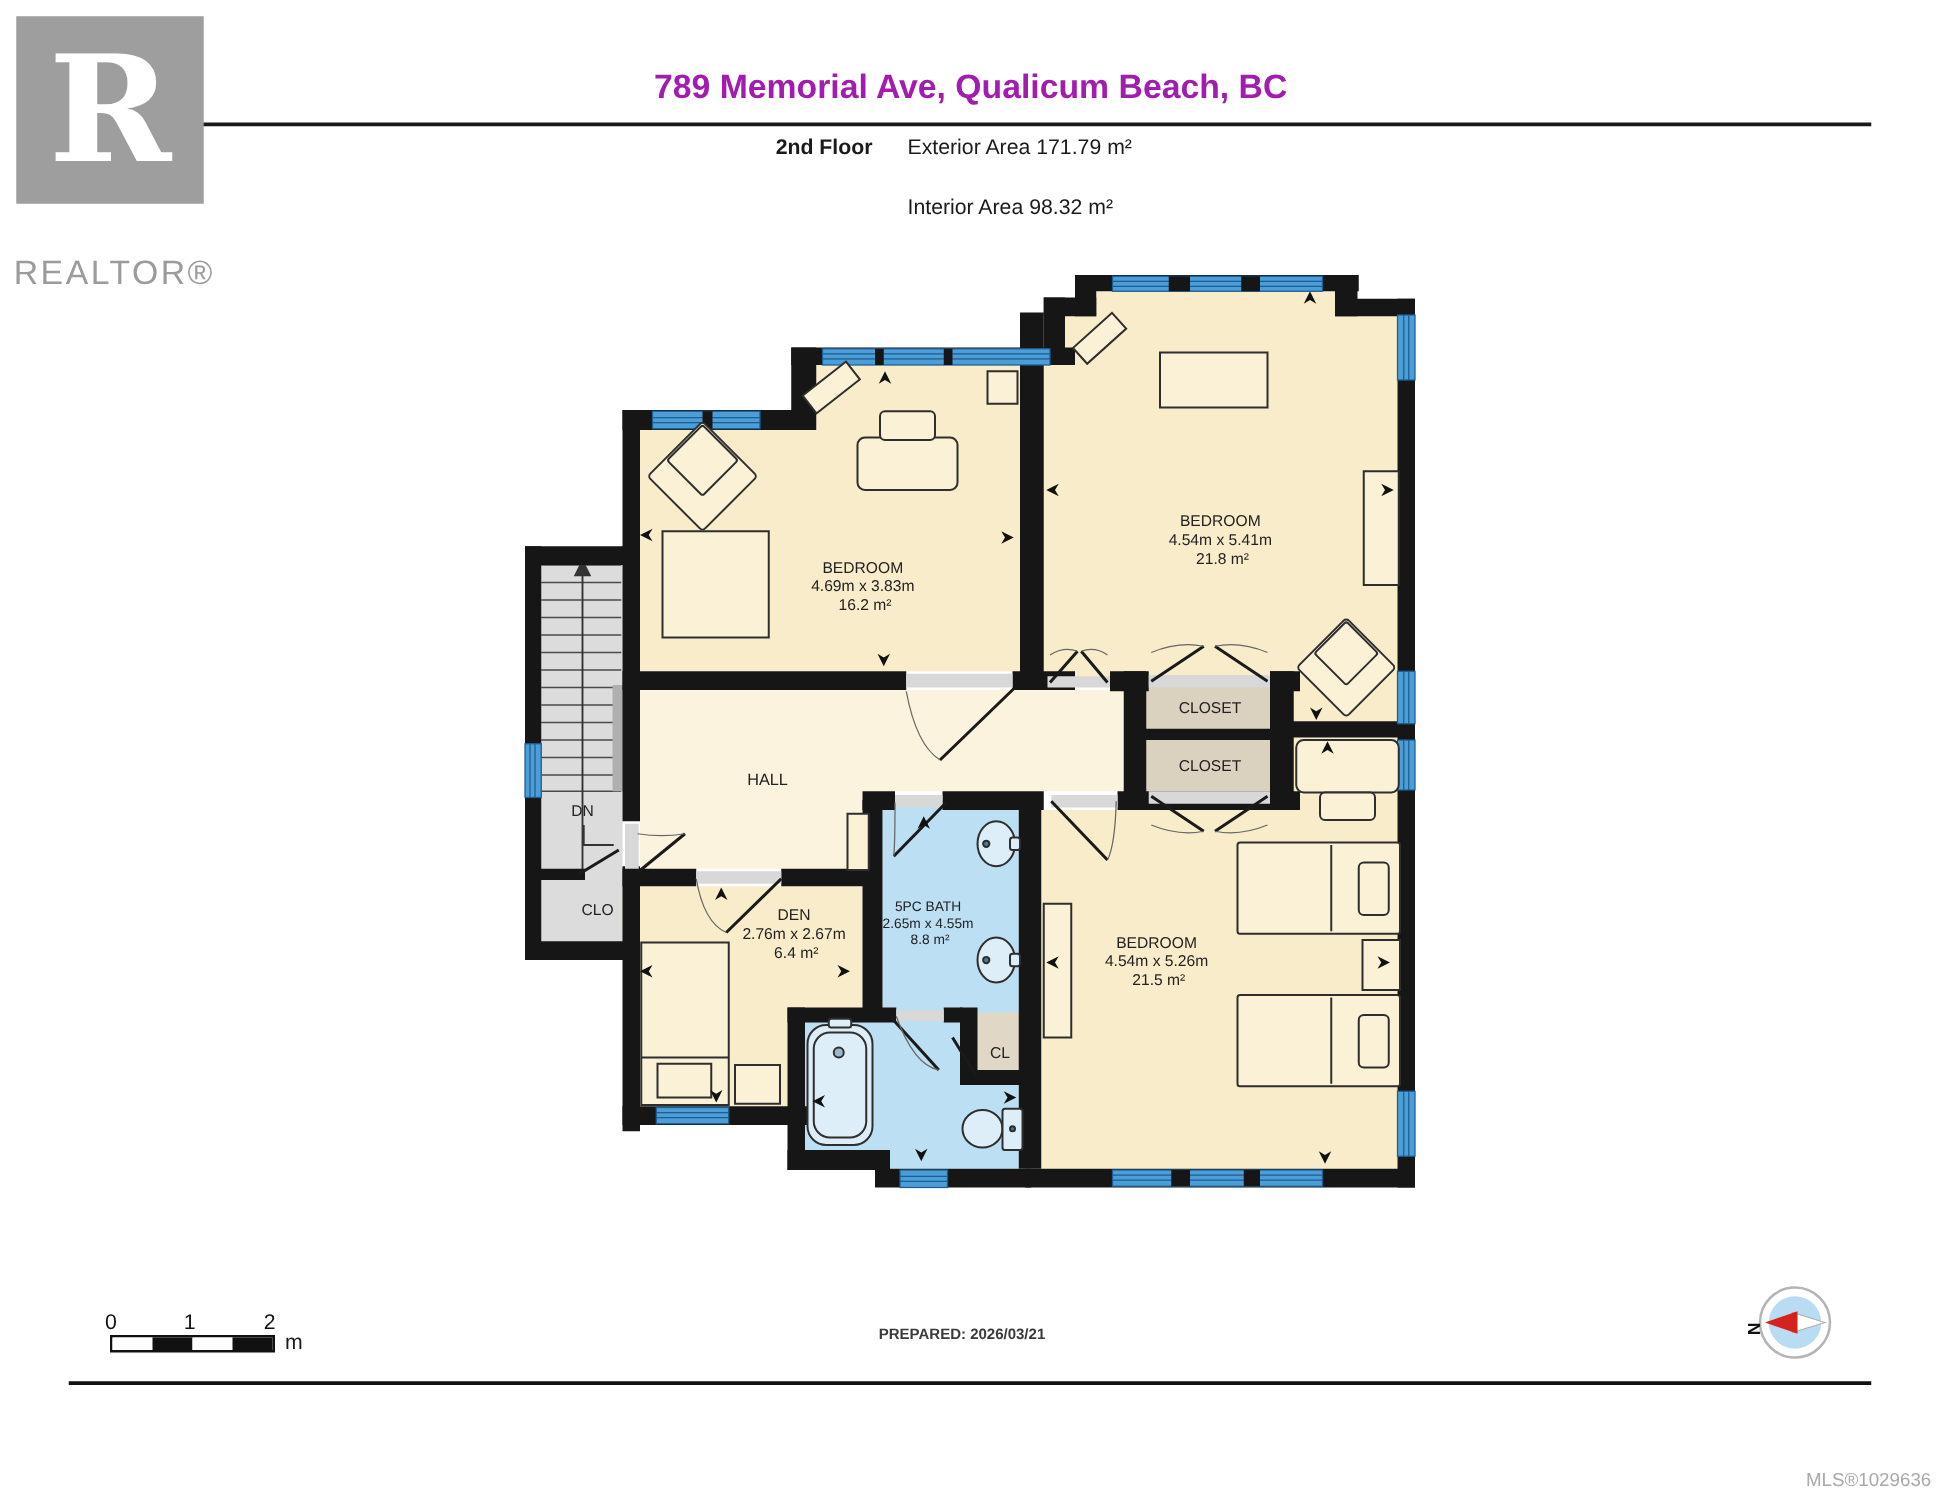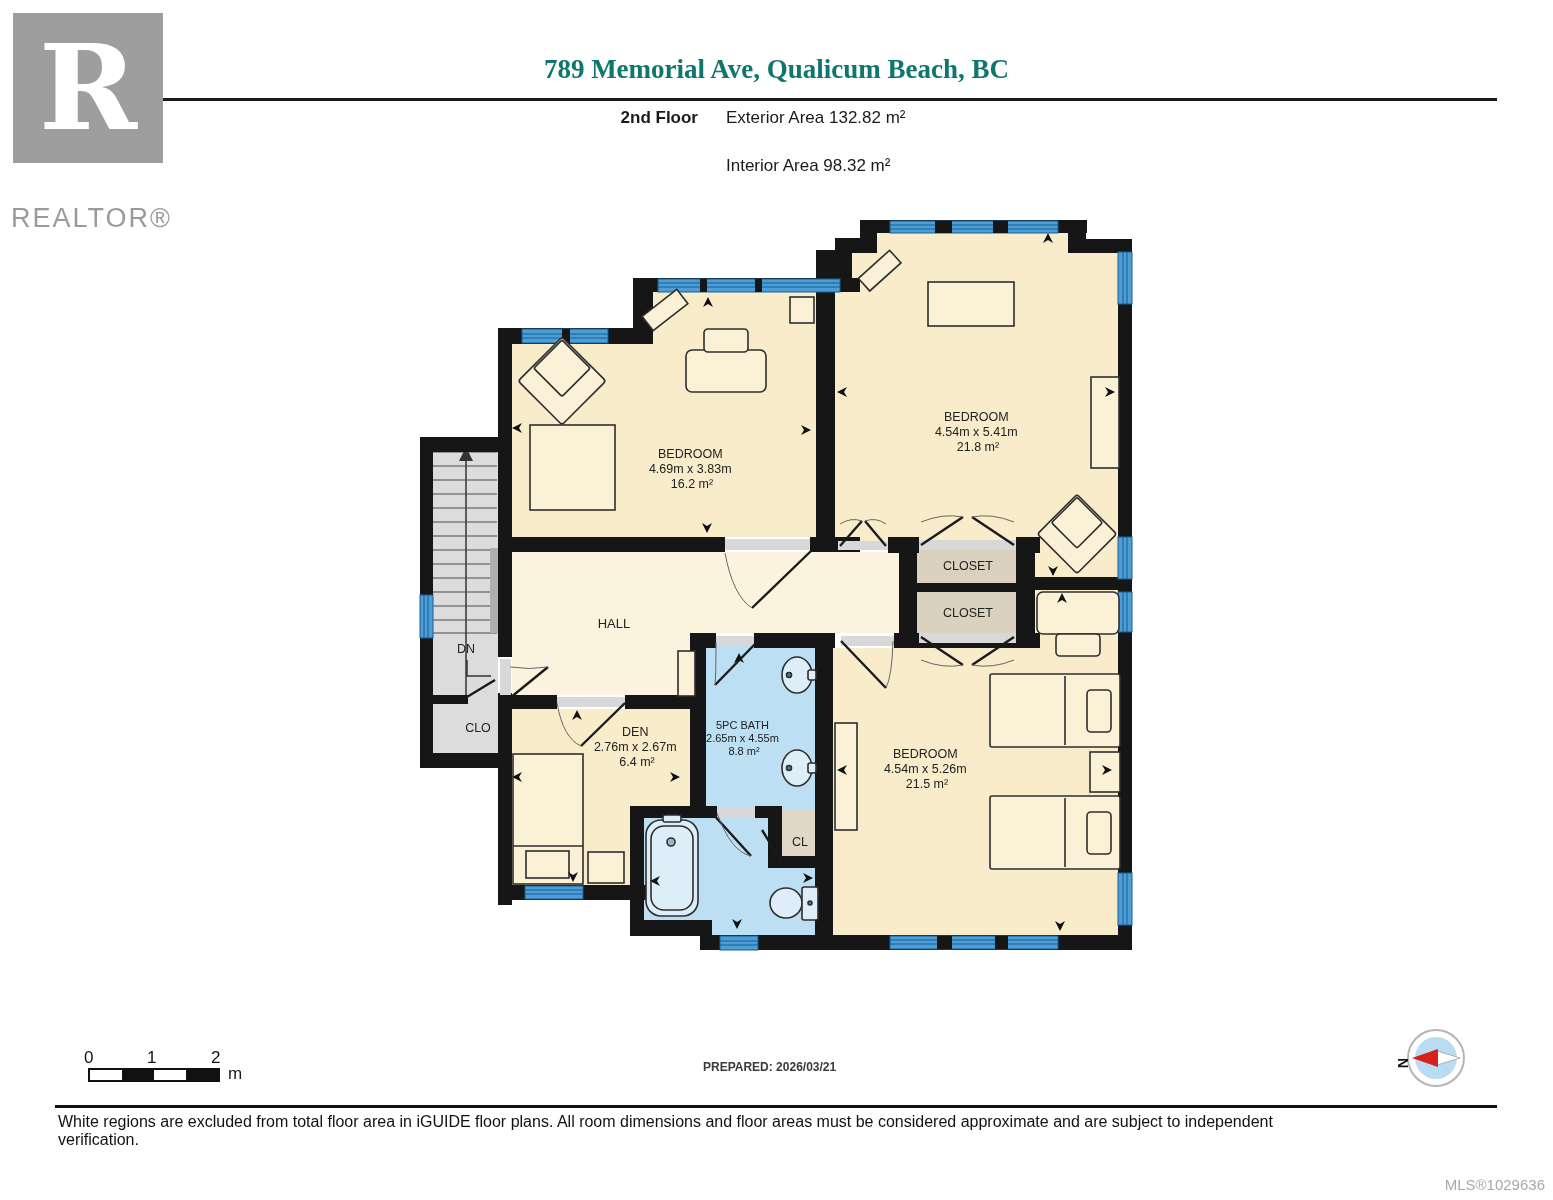--- a/index.html
+++ b/index.html
@@ -5,21 +5,21 @@
   html,body{margin:0;padding:0;background:#fff;}
   .page{position:relative;width:1553px;height:1200px;background:#ffffff;overflow:hidden;
         font-family:"Liberation Sans",sans-serif;color:#1a1a1a;}
   
   .logo-box{position:absolute;left:13px;top:13px;width:150px;height:150px;background:#9e9e9e;
             display:flex;align-items:center;justify-content:center;z-index:3;}
   .logo-r{font-family:"DejaVu Serif",serif;font-weight:bold;font-size:118px;color:#ffffff;line-height:1;}
   .logo-word{position:absolute;left:11px;top:163px;width:190px;font-size:27px;letter-spacing:2px;
              color:#9b9b9b;z-index:3;margin-top:40px;}
   .page-title{position:absolute;left:0;top:54px;width:1553px;text-align:center;
-              font-size:27px;font-weight:bold;color:#0f766e;font-family:Liberation Serif, serif;}
+              font-size:27px;font-weight:bold;color:#a21caf;}
   .title-rule{position:absolute;left:55px;top:98px;width:1442px;height:3px;background:#1a1a1a;}
   .floor-info{position:absolute;left:558px;top:108px;display:grid;
               grid-template-columns:140px auto;column-gap:14px;row-gap:7px;font-size:17px;gap:28px;}
   .floor-info .fl{font-weight:bold;text-align:right;}
   
   svg.plan{position:absolute;left:0;top:0;z-index:1;}
   
   .scalebar{position:absolute;left:88px;top:1048px;z-index:2;}
   .scalebar .ticks{position:relative;width:150px;height:18px;font-size:17px;color:#111;}
   .scalebar .t0{position:absolute;left:-4px;top:0;}
@@ -361,21 +361,21 @@
   <div class="logo-box">
     <span class="logo-r">R</span>
   </div>
   <div class="logo-word">REALTOR®</div>
 
   <div class="page-title">789 Memorial Ave, Qualicum Beach, BC</div>
   <div class="title-rule"></div>
 
   <div class="floor-info">
     <div class="fl">2nd Floor</div>
-    <div>Exterior Area 132.82 m²</div>
+    <div>Exterior Area 171.79 m²</div>
     <div></div>
     <div>Interior Area 98.32 m²</div>
   </div>
 
   <div class="scalebar">
     <div class="ticks">
       <span class="t0">0</span>
       <span class="t1">1</span>
       <span class="t2">2</span>
     </div>
@@ -392,16 +392,15 @@
 
   <svg class="compass" width="80" height="80" viewBox="0 0 80 80">
     <circle cx="46" cy="38" r="28" fill="#ffffff" stroke="#b5b5b5" stroke-width="2"></circle>
     <circle cx="46" cy="38" r="21" fill="#B9DCF2"></circle>
     <polygon points="70,38 44,30 44,46" fill="#ffffff" stroke="#b0b0b0" stroke-width="1"></polygon>
     <polygon points="22,38 48,29 48,47" fill="#D6221C"></polygon>
     <text x="12" y="42" font-size="14" font-weight="bold" fill="#111" transform="rotate(90 12 38)">N</text>
   </svg>
 
   <div class="footer-rule"></div>
-  <div class="disclaimer">White regions are excluded from total floor area in iGUIDE floor plans. All room dimensions and floor areas must be considered approximate and are subject to independent verification.</div>
   <div class="mls">MLS®1029636</div>
 
 </div>
 
 </body></html>

